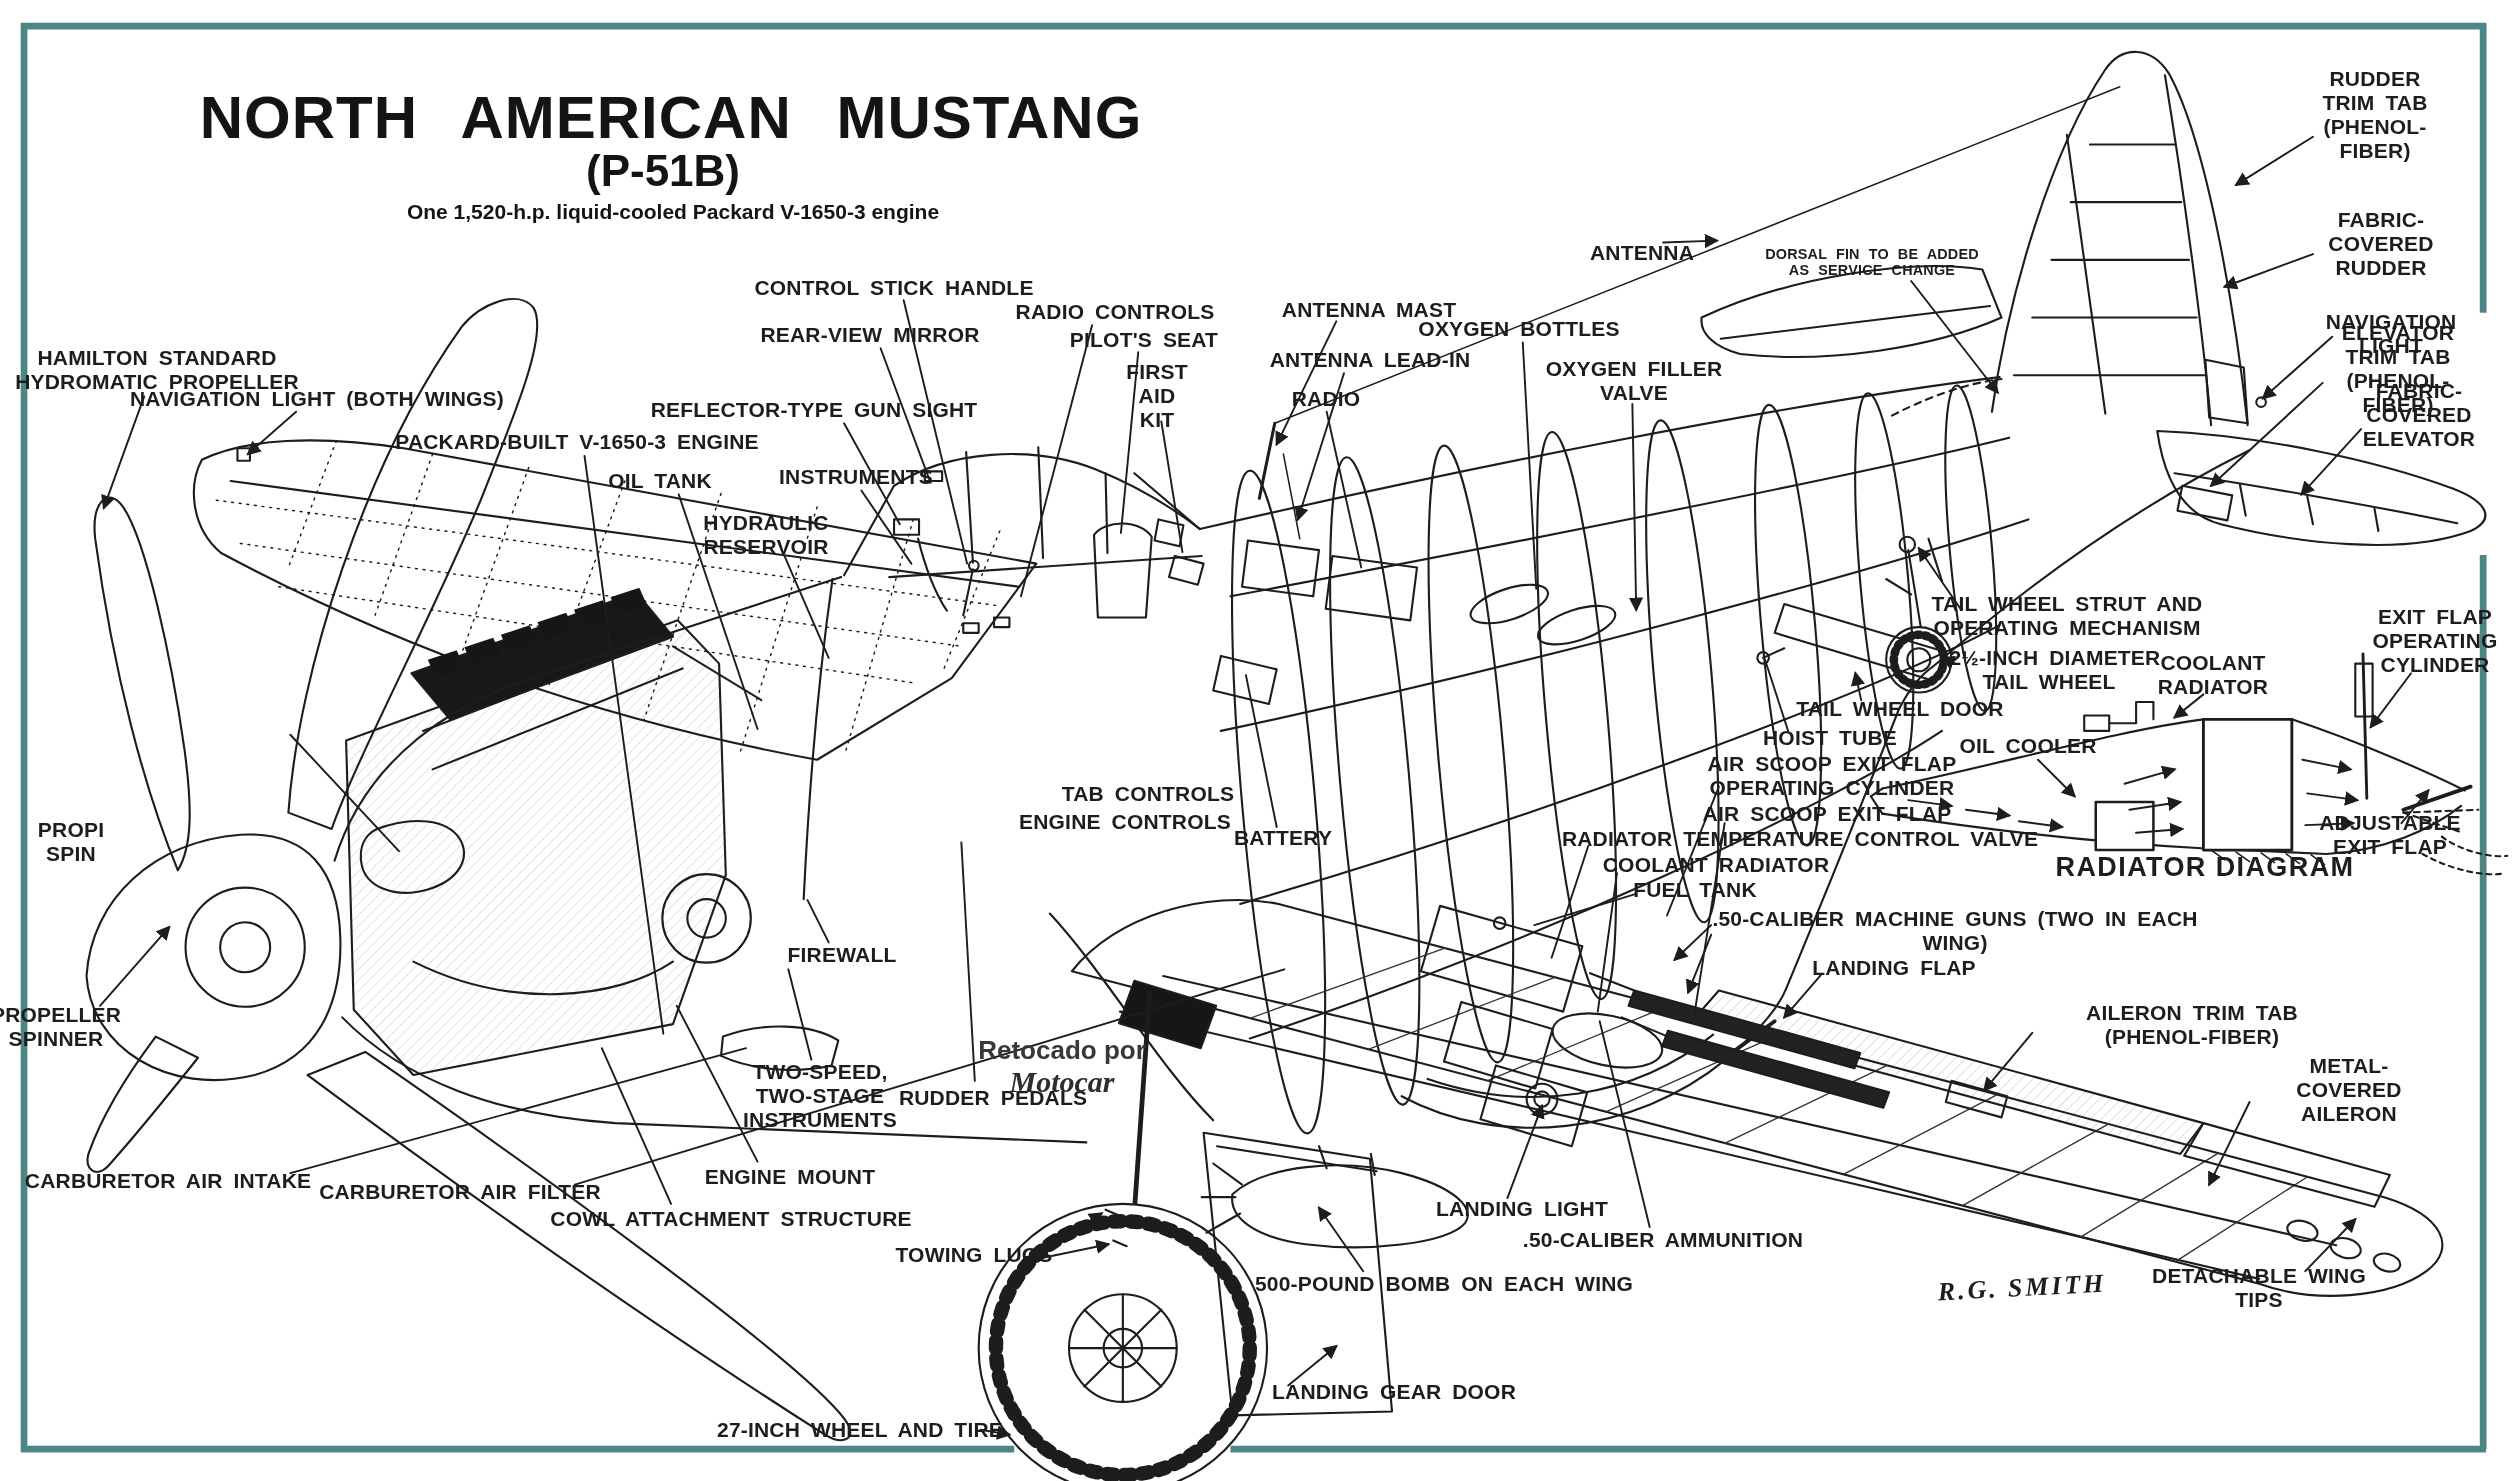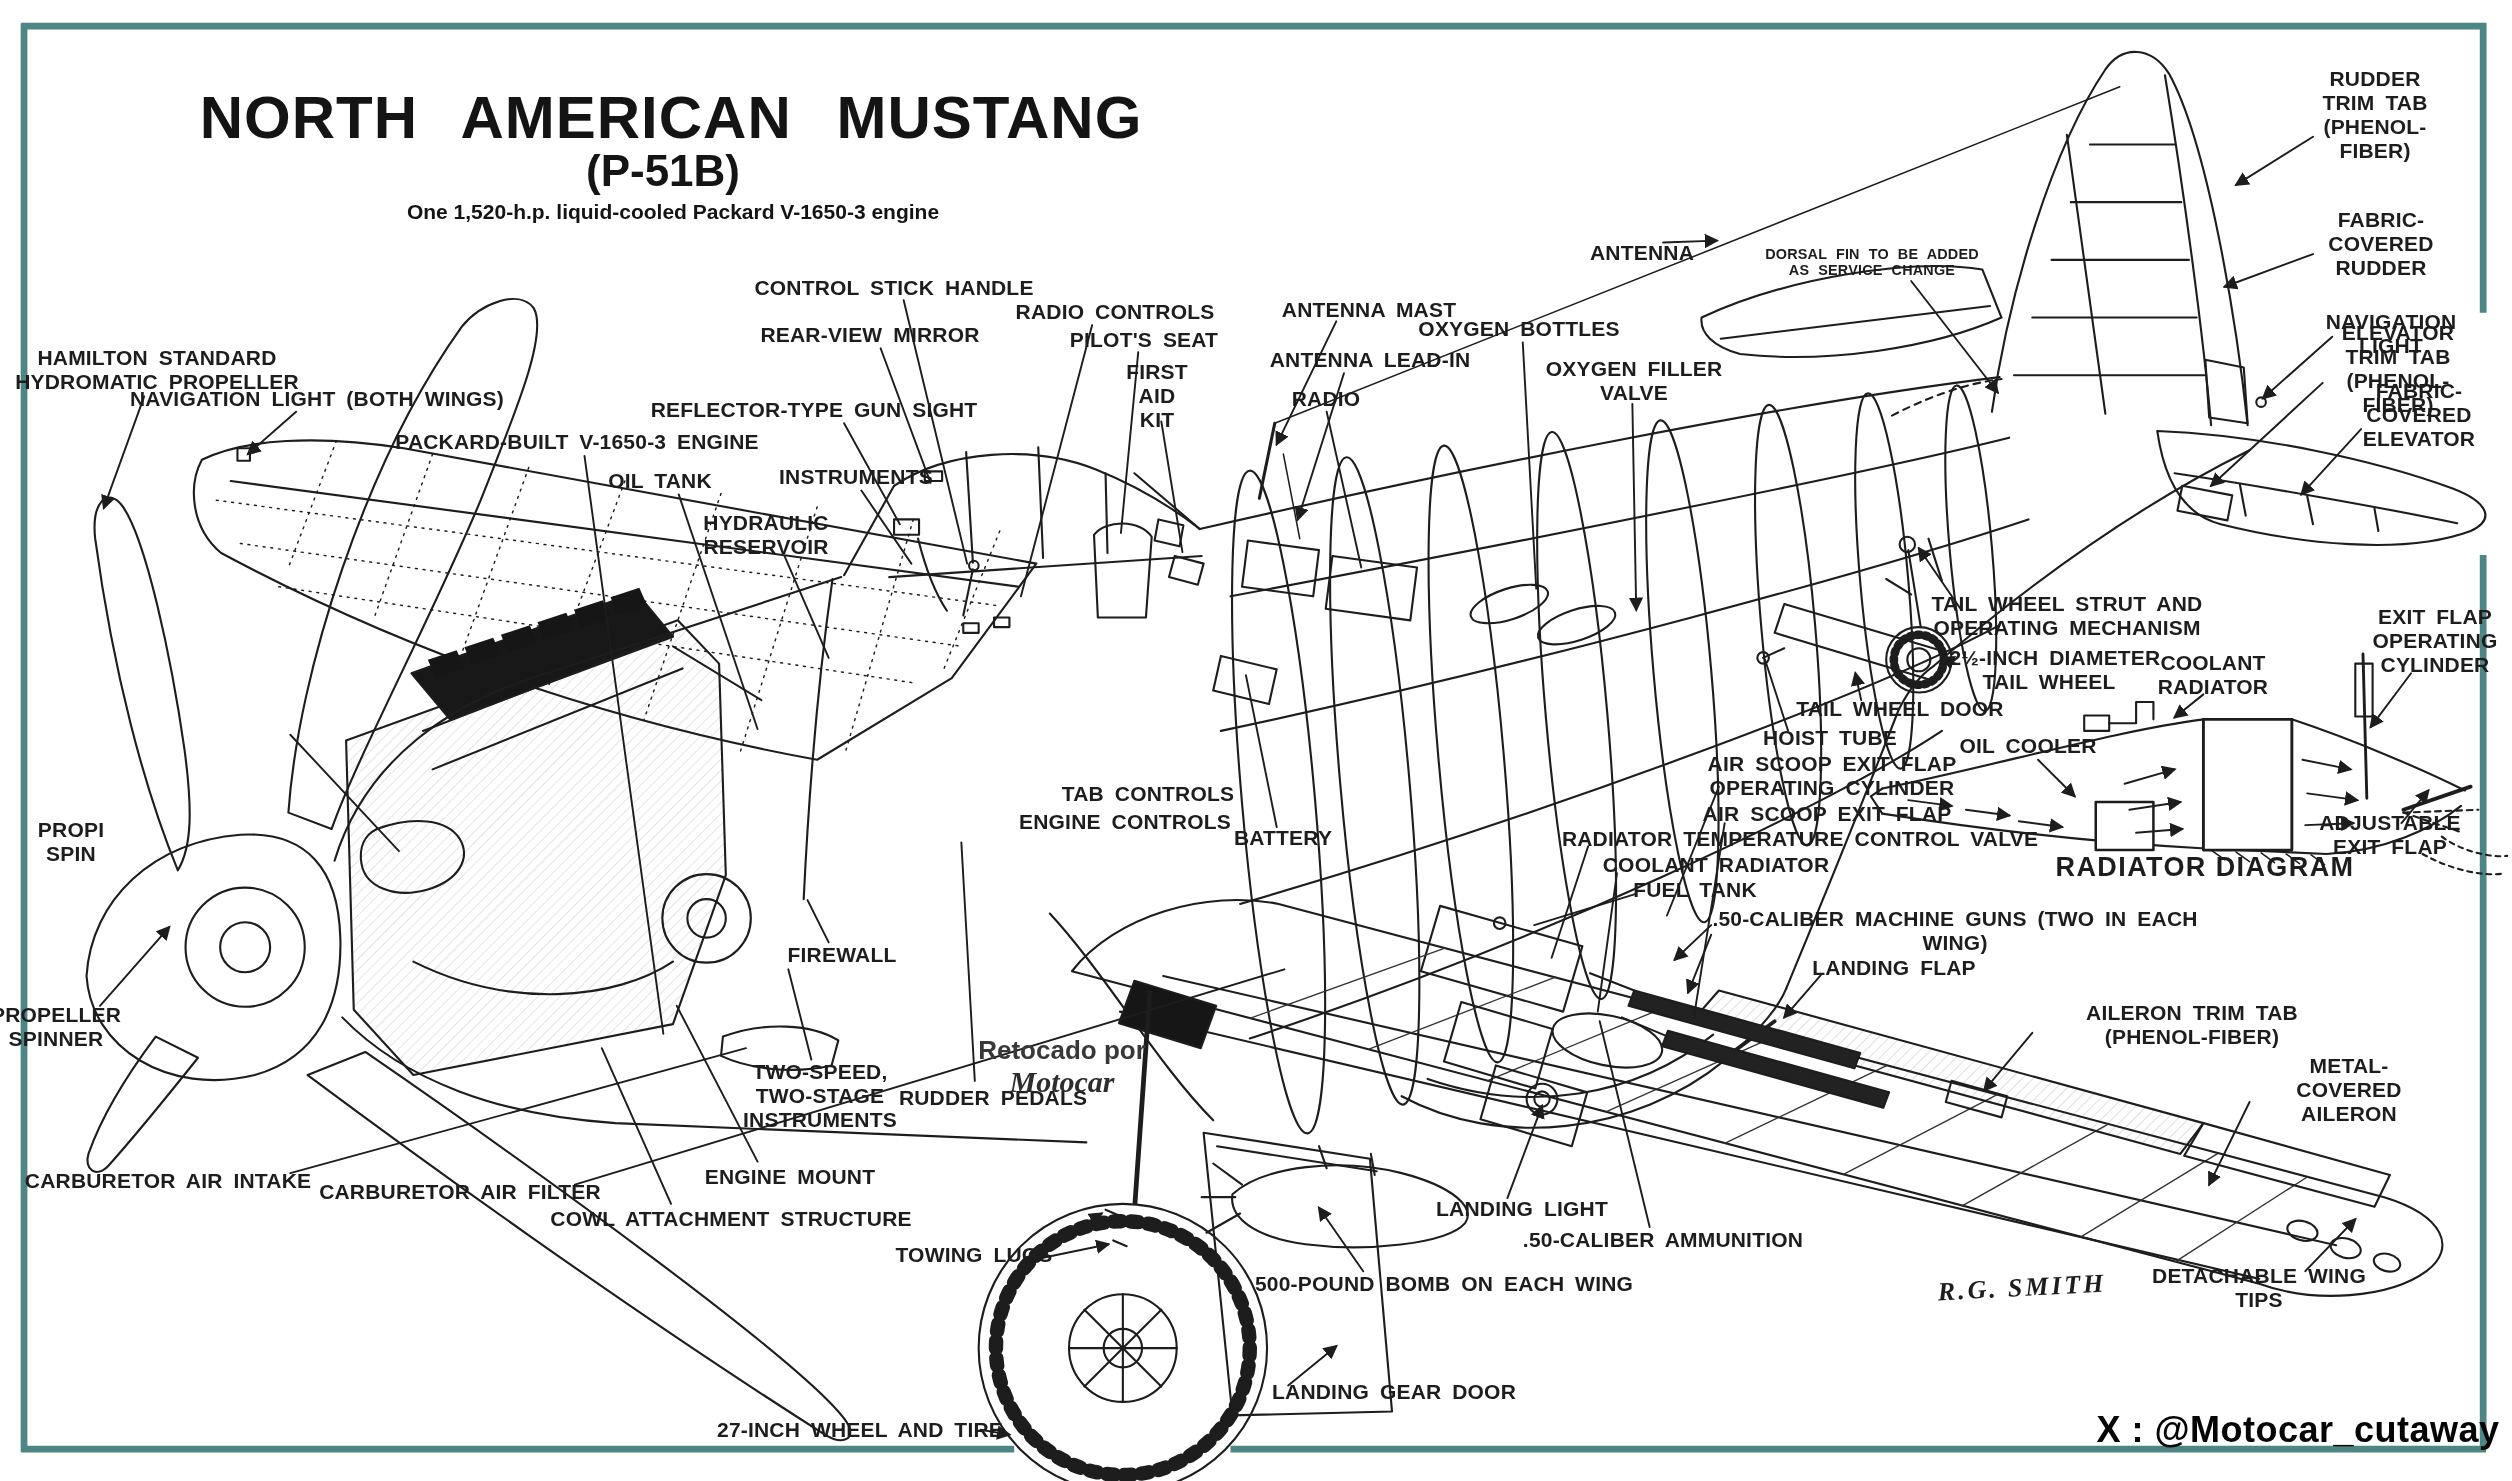--- a/index.html
+++ b/index.html
@@ -434,15 +434,14 @@
 
   <div class="radiator-caption">RADIATOR DIAGRAM</div>
 
   <div class="retocado">
     <div class="r1">Retocado por</div>
     <div class="r2">Motocar</div>
   </div>
 
   <div class="signature">R.G. SMITH</div>
 
-  <div class="handle">X : @Motocar_cutaway</div>
 </div>
 
 
 </body></html>

